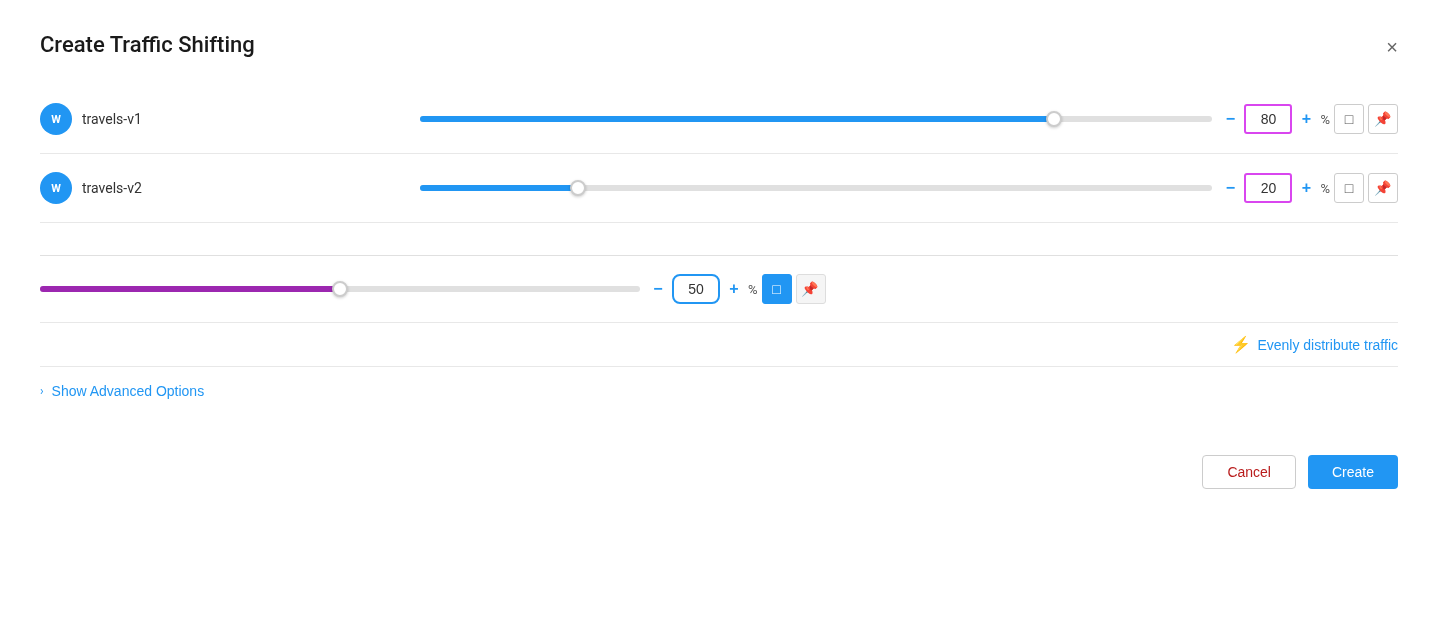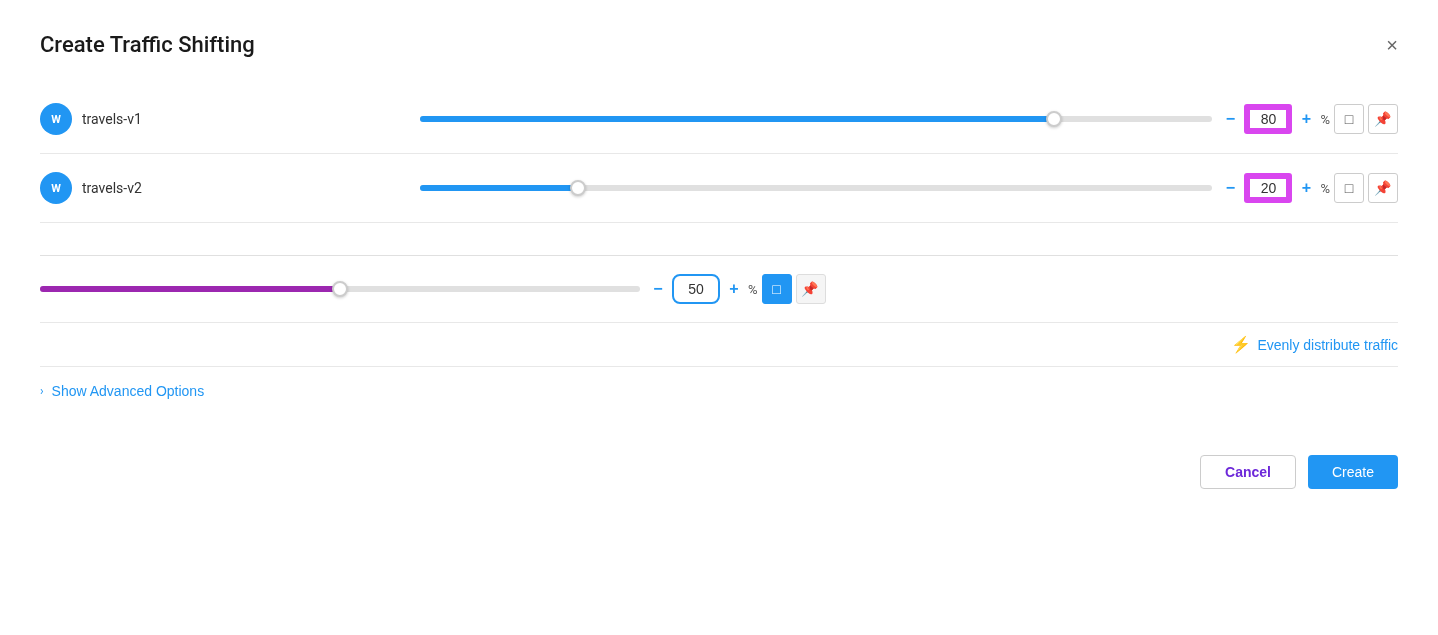--- a/index.html
+++ b/index.html
@@ -12,21 +12,21 @@
     .modal {
       width: 1438px;
       min-height: 635px;
       background: #fff;
       position: relative;
       padding: 32px 40px 32px 40px;
     }
     .modal-header {
       display: flex;
       justify-content: space-between;
-      align-items: center;
+      align-items: flex-end;
       margin-bottom: 28px;
     }
     .modal-title {
       font-size: 22px;
       font-weight: 500;
       color: #1a1a1a;
     }
     .close-btn {
       background: none;
       border: none;
@@ -133,21 +133,21 @@
       color: #2196F3;
       display: flex;
       align-items: center;
       justify-content: center;
       font-weight: bold;
       line-height: 1;
     }
     .value-input {
       width: 48px;
       height: 30px;
-      border: 6px solid #d946ef;
+      border: 2px solid #d946ef;
       border-radius: 3px;
       text-align: center;
       font-size: 14px;
       color: #333;
       outline: none;
     }
     .value-input.focused {
       border-color: #2196F3;
       border-width: 2px;
       border-radius: 8px;
@@ -227,24 +227,23 @@
       justify-content: flex-end;
       gap: 12px;
       padding: 24px 0 0 0;
       margin-top: 16px;
     }
     .cancel-btn {
       padding: 8px 24px;
       border: 1px solid #ccc;
       border-radius: 4px;
       background: #fff;
-      color: #6d28d9;
-      font-size: 14px;
-      cursor: pointer;
-      font-weight: bold;
+      color: #b91c1c;
+      font-size: 14px;
+      cursor: pointer;
     }
     .create-btn {
       padding: 8px 24px;
       border: none;
       border-radius: 4px;
       background: #2196F3;
       color: #fff;
       font-size: 14px;
       cursor: pointer;
       font-weight: 400;

